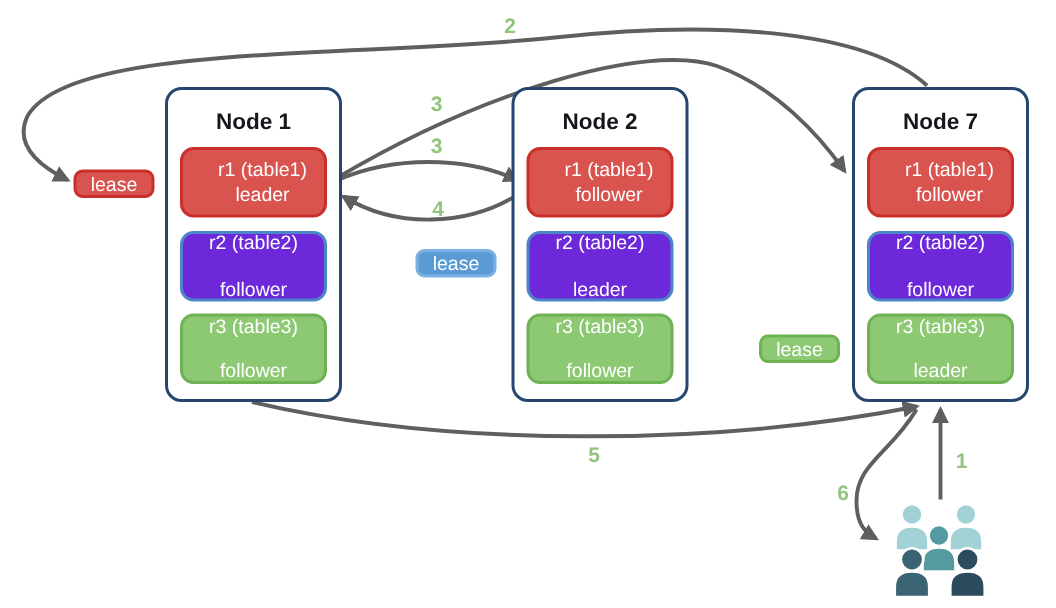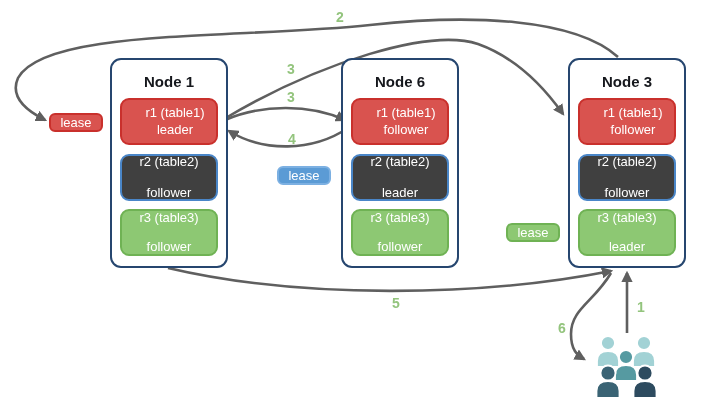--- a/index.html
+++ b/index.html
@@ -25,21 +25,21 @@
   .replica{
     position:absolute;left:8px;width:98px;height:47px;border-radius:9px;
     display:flex;flex-direction:column;align-items:center;justify-content:center;
     color:#ffffff;font-size:13px;line-height:1.3;text-align:center;
     border:2px solid transparent;box-sizing:border-box;
   }
   .replica--r1{top:38px;padding-left:12px;}
   .replica--r2{top:94px;}
   .replica--r3{top:149px;gap:12px;}
   .replica--red{background:#d9534f;border-color:#c9302c;}
-  .replica--blue{background:#404040;border-color:#4a86c8;gap:14px;}
+  .replica--blue{background:#6d28d9;border-color:#4a86c8;gap:14px;}
   .replica--green{background:#8dc873;border-color:#6fb254;}
 
   
   .lease{
     position:absolute;width:54px;height:19px;border-radius:6px;
     display:flex;align-items:center;justify-content:center;
     color:#ffffff;font-size:13px;box-sizing:border-box;border:2px solid transparent;
   }
   .lease--red{left:49px;top:113px;background:#d9534f;border-color:#c9302c;}
   .lease--blue{left:277px;top:166px;background:#5b9bd5;border-color:#7cb0e2;}
@@ -90,37 +90,37 @@
       <span>r2 (table2)</span>
       <span>follower</span>
     </div>
     <div class="replica replica--r3 replica--green">
       <span>r3 (table3)</span>
       <span>follower</span>
     </div>
   </div>
 
   <div class="node node--2">
-    <div class="node-title">Node 6</div>
+    <div class="node-title">Node 2</div>
     <div class="replica replica--r1 replica--red">
       <span>r1 (table1)</span>
       <span>follower</span>
     </div>
     <div class="replica replica--r2 replica--blue">
       <span>r2 (table2)</span>
       <span>leader</span>
     </div>
     <div class="replica replica--r3 replica--green">
       <span>r3 (table3)</span>
       <span>follower</span>
     </div>
   </div>
 
   <div class="node node--3">
-    <div class="node-title">Node 3</div>
+    <div class="node-title">Node 7</div>
     <div class="replica replica--r1 replica--red">
       <span>r1 (table1)</span>
       <span>follower</span>
     </div>
     <div class="replica replica--r2 replica--blue">
       <span>r2 (table2)</span>
       <span>follower</span>
     </div>
     <div class="replica replica--r3 replica--green">
       <span>r3 (table3)</span>

